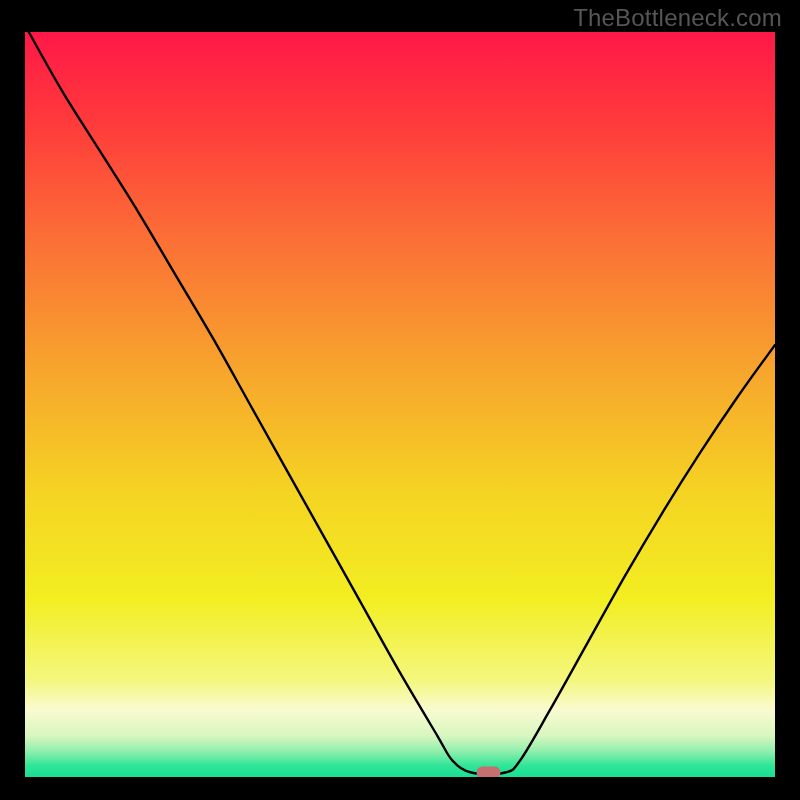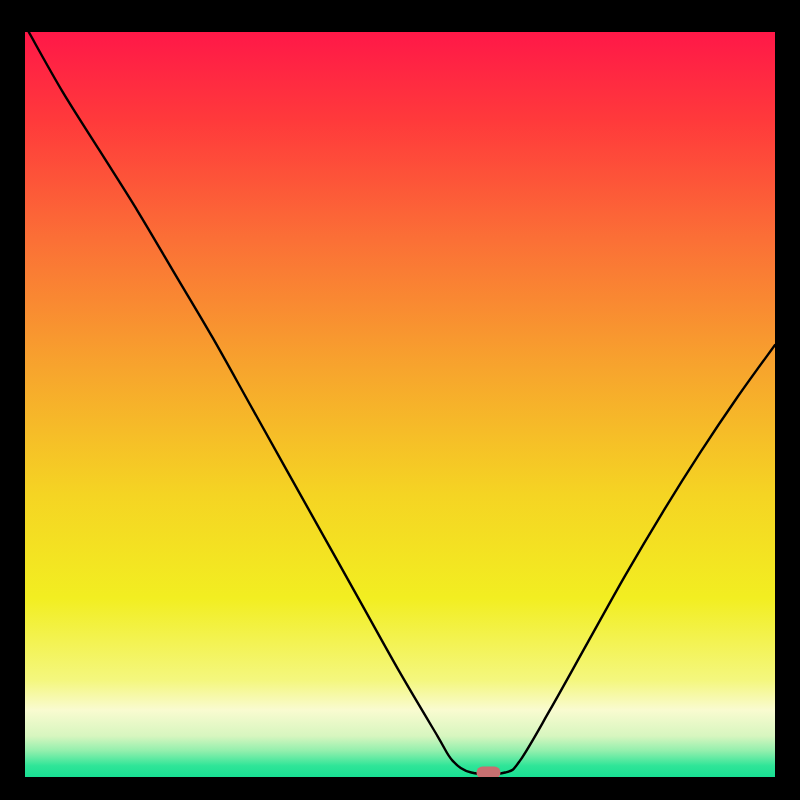--- a/index.html
+++ b/index.html
@@ -37,20 +37,21 @@
   .svg-fill {
     display: block;
     width: 100%;
     height: 100%;
   }
 </style>
 </head>
 <body>
 
 <div class="frame">
+  <div class="watermark">TheBottleneck.com</div>
 
   <div class="plot-area">
     <svg id="chart-svg" class="svg-fill" viewBox="0 0 750 745" preserveAspectRatio="none">
         <defs>
           <linearGradient id="bg-grad" x1="0" y1="0" x2="0" y2="1">
             <stop offset="0%" stop-color="#ff1848"></stop>
             <stop offset="12%" stop-color="#ff3a3b"></stop>
             <stop offset="28.000000000000004%" stop-color="#fb7036"></stop>
             <stop offset="45%" stop-color="#f7a42d"></stop>
             <stop offset="62%" stop-color="#f5d423"></stop>

